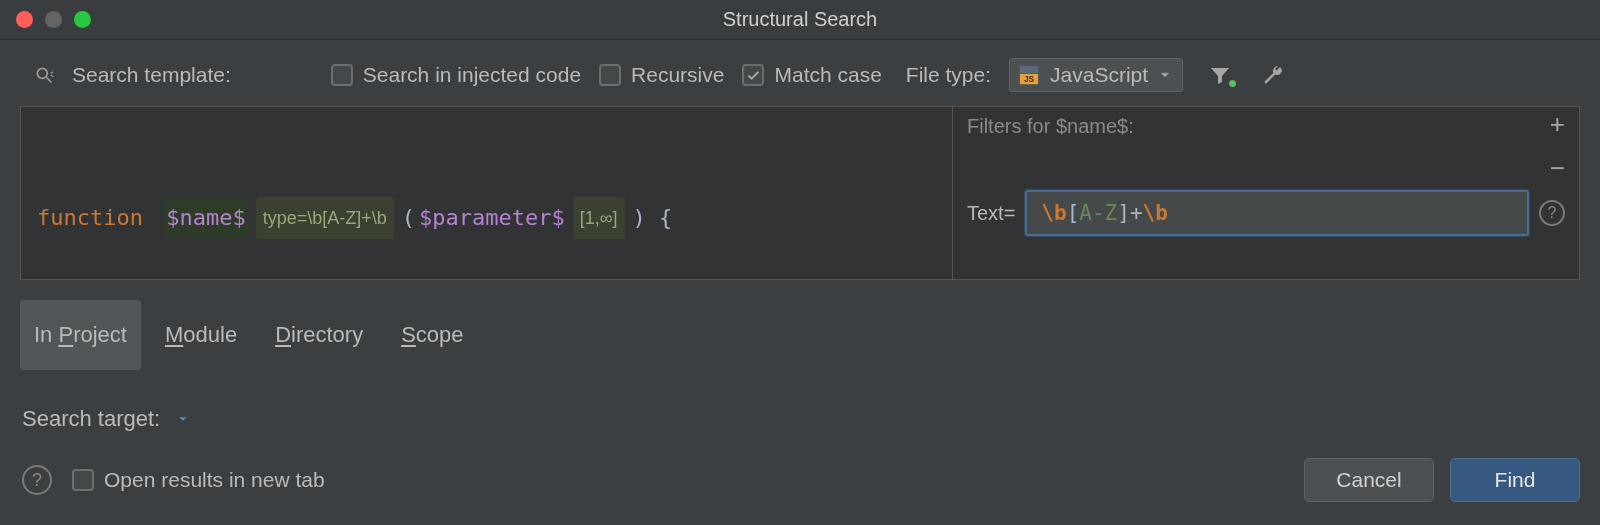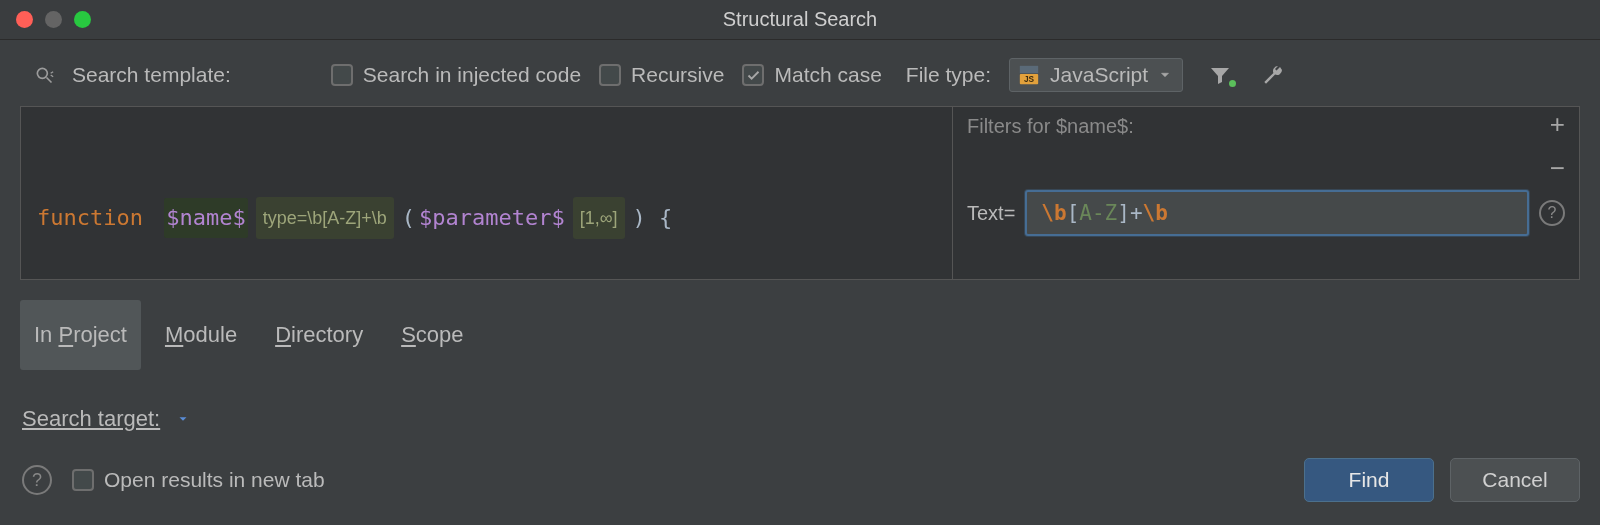--- a/index.html
+++ b/index.html
@@ -160,21 +160,21 @@
   .scope-tabs{
     display:flex;gap:10px;margin:20px 20px 0 20px;
   }
   .scope-tab{
     padding:22px 14px;border-radius:3px;color:var(--text);font-size:22px;cursor:pointer;
   }
   .scope-tab.selected{background:var(--tab-sel-bg);}
   .underline-letter{text-decoration:underline;text-underline-offset:3px;}
   
   .target-row{
-    display:flex;align-items:center;gap:16px;margin:36px 20px 0 22px;font-size:22px;text-decoration:underline;
+    display:flex;align-items:center;gap:16px;margin:36px 20px 0 22px;font-size:22px;
   }
   .target-value{color:var(--blue-link);display:inline-flex;align-items:center;gap:8px;cursor:pointer;}
   
   .bottom-row{
     display:flex;align-items:center;justify-content:space-between;
     margin:26px 20px 0 22px;
   }
   .bottom-left{display:flex;align-items:center;gap:20px;}
   .btns{display:flex;gap:16px;}
   .btn{
@@ -325,20 +325,20 @@
   <div class="bottom-left">
     <span class="help-circ" style="width:30px;height:30px;font-size:18px;">?</span>
     <label class="checkbox">
       <span class="cb-box">
         
       </span>
       <span>Open results in new tab</span>
     </label>
   </div>
   <div class="btns">
+    <div class="btn cancel">
+        <span>Cancel</span>
+      </div>
     <div class="btn find">
         <span>Find</span>
       </div>
-    <div class="btn cancel">
-        <span>Cancel</span>
-      </div>
   </div>
 </div>
 
 </body></html>

